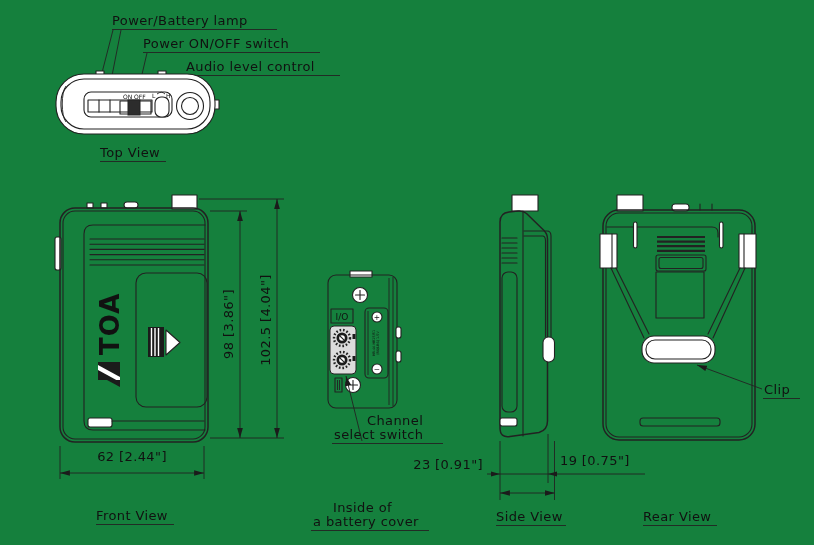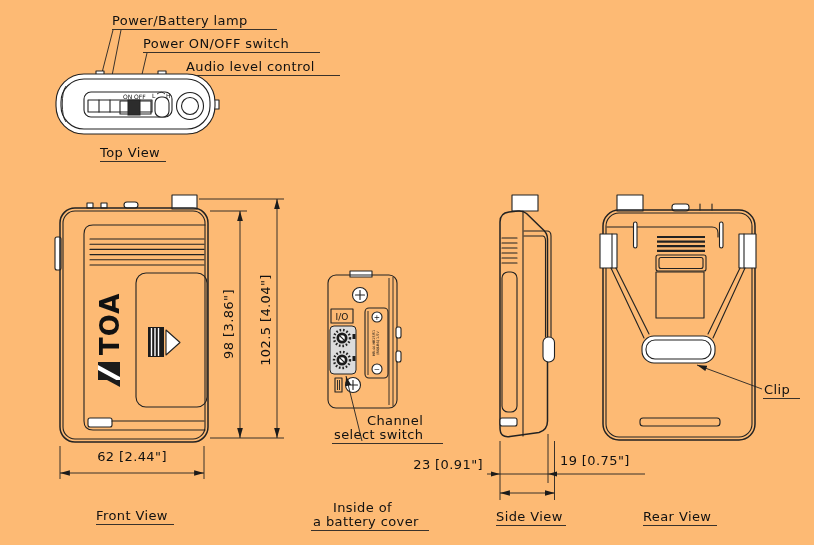--- a/index.html
+++ b/index.html
@@ -1,16 +1,16 @@
 <!DOCTYPE html>
 <html><head>
 <meta charset="utf-8">
 <style>
   html,body{margin:0;padding:0;background:#fff;}
-  #stage{position:relative;width:814px;height:545px;background:#fdba74;overflow:hidden;
+  #stage{position:relative;width:814px;height:545px;background:#15803d;overflow:hidden;
          font-family:"DejaVu Sans",sans-serif;}
   svg{position:absolute;left:0;top:0;}
   .ln{fill:none;stroke:#222;stroke-width:1.1;stroke-linecap:round;stroke-linejoin:round;}
   .ln2{fill:none;stroke:#222;stroke-width:1.5;stroke-linejoin:round;}
   .lnw{fill:#fff;stroke:#222;stroke-width:1.1;stroke-linejoin:round;}
   .thin{fill:none;stroke:#222;stroke-width:0.9;}
   .dim{fill:none;stroke:#222;stroke-width:0.9;}
   .blk{fill:#1b1b1b;stroke:none;}
   .txt{fill:#111;font-family:"DejaVu Sans",sans-serif;font-size:13px;letter-spacing:0.4px;}
   .txtsm{fill:#111;font-family:"DejaVu Sans",sans-serif;}

